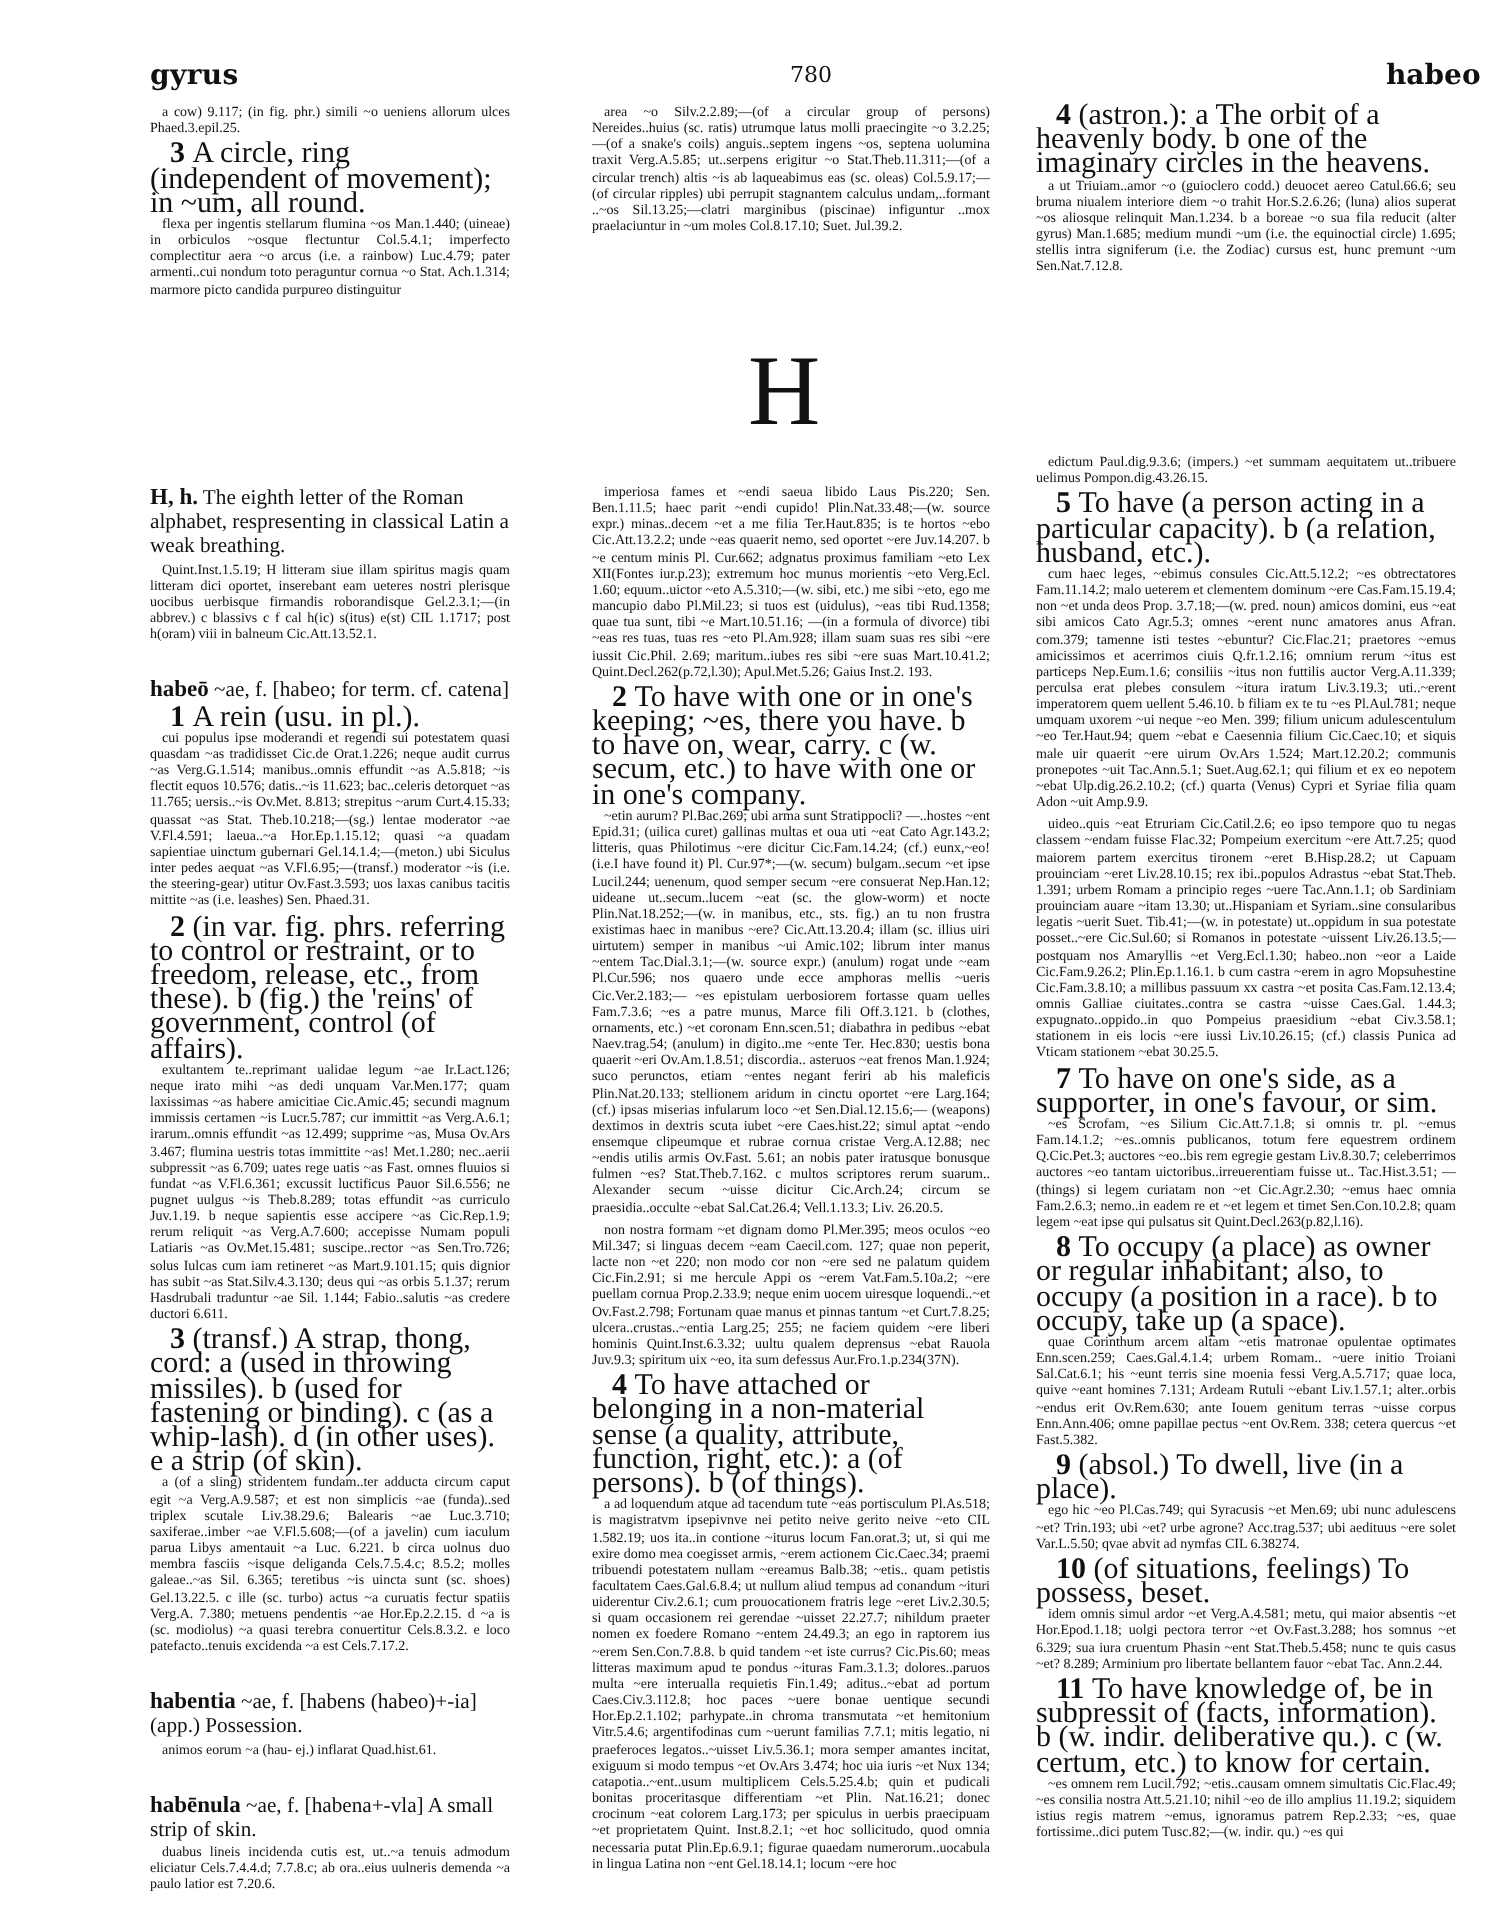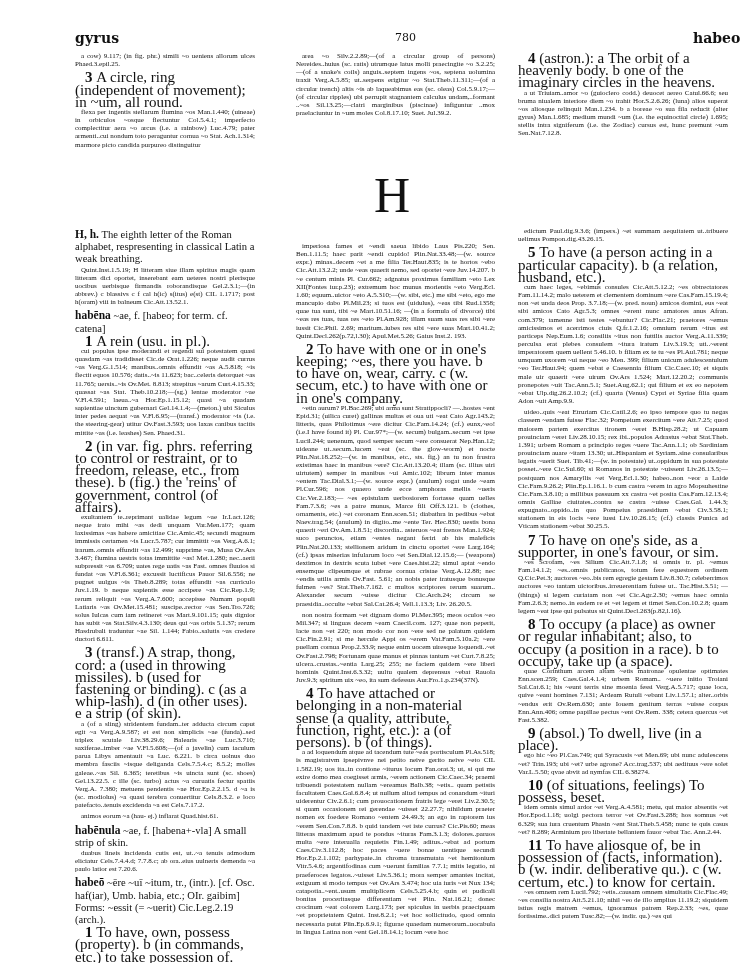--- a/index.html
+++ b/index.html
@@ -15,21 +15,21 @@
   .c3 { left:518px; width:210px; }
   .top { top:52px; }
   .big-h { position:absolute; left:374px; top:170px; font-size:50px; font-family:"Liberation Serif",serif; line-height:1; }
   .low1 { top:225px; }
   .low2 { top:225px;margin-top:17px; }
   .low3 { top:227px; }
   .sense { font-size:15px; line-height:12.2px; margin:0; }
   .sense .n { font-weight:bold; }
   .sense.indent { text-indent:10px; }
   .cit { font-size:7px; line-height:8.15px; margin:0 0 3px 0; text-align:justify; text-indent:6px; }
-  .entry { font-size:10.6px; line-height:12.2px; margin:3px 0 0 0; }
+  .entry { font-size:10.6px; line-height:12.2px; margin:18px 0 0 0; }
   .entry .hw { font-weight:bold; font-size:11.5px; }
 </style>
 </head>
 <body>
 
 <div class="page">
   <div class="hdr-left">gyrus</div>
   <div class="hdr-num">780</div>
   <div class="hdr-right">habeo</div>
 
@@ -44,27 +44,28 @@
   <div class="col c3 top">
       <p class="sense indent"><span class="n">4 </span><span>(astron.): a The orbit of a heavenly body. b one of the imaginary circles in the heavens.</span></p>
       <p class="cit">a ut Triuiam..amor ~o (guioclero codd.) deuocet aereo Catul.66.6; seu bruma niualem interiore diem ~o trahit Hor.S.2.6.26; (luna) alios superat ~os aliosque relinquit Man.1.234.    b a boreae ~o sua fila reducit (alter gyrus) Man.1.685; medium mundi ~um (i.e. the equinoctial circle) 1.695; stellis intra signiferum (i.e. the Zodiac) cursus est, hunc premunt ~um Sen.Nat.7.12.8.</p>
     </div>
 
   <div class="big-h">H</div>
 
   <div class="col c1 low1">
       <p class="entry"><span class="hw">H, h.</span><span> The eighth letter of the Roman alphabet, respresenting in classical Latin a weak breathing.</span></p>
       <p class="cit">Quint.Inst.1.5.19; H litteram siue illam spiritus magis quam litteram dici oportet, inserebant eam ueteres nostri plerisque uocibus uerbisque firmandis roborandisque Gel.2.3.1;—(in abbrev.) c blassivs c f cal h(ic) s(itus) e(st) CIL 1.1717; post h(oram) viii in balneum Cic.Att.13.52.1.</p>
-      <p class="entry"><span class="hw">habēna</span><span> ~ae, f. [habeo; for term. cf. catena]</span></p>
+      <p class="entry"><span class="hw">habeō</span><span> ~ae, f. [habeo; for term. cf. catena]</span></p>
       <p class="sense indent"><span class="n">1 </span><span>A rein (usu. in pl.).</span></p>
       <p class="cit">cui populus ipse moderandi et regendi sui potestatem quasi quasdam ~as tradidisset Cic.de Orat.1.226; neque audit currus ~as Verg.G.1.514; manibus..omnis effundit ~as A.5.818; ~is flectit equos 10.576; datis..~is 11.623; bac..celeris detorquet ~as 11.765; uersis..~is Ov.Met. 8.813; strepitus ~arum Curt.4.15.33; quassat ~as Stat. Theb.10.218;—(sg.) lentae moderator ~ae V.Fl.4.591; laeua..~a Hor.Ep.1.15.12; quasi ~a quadam sapientiae uinctum gubernari Gel.14.1.4;—(meton.) ubi Siculus inter pedes aequat ~as V.Fl.6.95;—(transf.) moderator ~is (i.e. the steering-gear) utitur Ov.Fast.3.593; uos laxas canibus tacitis mittite ~as (i.e. leashes) Sen. Phaed.31.</p>
       <p class="sense indent"><span class="n">2 </span><span>(in var. fig. phrs. referring to control or restraint, or to freedom, release, etc., from these). b (fig.) the 'reins' of government, control (of affairs).</span></p>
       <p class="cit">exultantem te..reprimant ualidae legum ~ae Ir.Lact.126; neque irato mihi ~as dedi unquam Var.Men.177; quam laxissimas ~as habere amicitiae Cic.Amic.45; secundi magnum immissis certamen ~is Lucr.5.787; cur immittit ~as Verg.A.6.1; irarum..omnis effundit ~as 12.499; supprime ~as, Musa Ov.Ars 3.467; flumina uestris totas immittite ~as! Met.1.280; nec..aerii subpressit ~as 6.709; uates rege uatis ~as Fast. omnes fluuios si fundat ~as V.Fl.6.361; excussit luctificus Pauor Sil.6.556; ne pugnet uulgus ~is Theb.8.289; totas effundit ~as curriculo Juv.1.19. b neque sapientis esse accipere ~as Cic.Rep.1.9; rerum reliquit ~as Verg.A.7.600; accepisse Numam populi Latiaris ~as Ov.Met.15.481; suscipe..rector ~as Sen.Tro.726; solus Iulcas cum iam retineret ~as Mart.9.101.15; quis dignior has subit ~as Stat.Silv.4.3.130; deus qui ~as orbis 5.1.37; rerum Hasdrubali traduntur ~ae Sil. 1.144; Fabio..salutis ~as credere ductori 6.611.</p>
       <p class="sense indent"><span class="n">3 </span><span>(transf.) A strap, thong, cord: a (used in throwing missiles). b (used for fastening or binding). c (as a whip-lash). d (in other uses). e a strip (of skin).</span></p>
       <p class="cit">a (of a sling) stridentem fundam..ter adducta circum caput egit ~a Verg.A.9.587; et est non simplicis ~ae (funda)..sed triplex scutale Liv.38.29.6; Balearis ~ae Luc.3.710; saxiferae..imber ~ae V.Fl.5.608;—(of a javelin) cum iaculum parua Libys amentauit ~a Luc. 6.221. b circa uolnus duo membra fasciis ~isque deliganda Cels.7.5.4.c; 8.5.2; molles galeae..~as Sil. 6.365; teretibus ~is uincta sunt (sc. shoes) Gel.13.22.5. c ille (sc. turbo) actus ~a curuatis fectur spatiis Verg.A. 7.380; metuens pendentis ~ae Hor.Ep.2.2.15. d ~a is (sc. modiolus) ~a quasi terebra conuertitur Cels.8.3.2. e loco patefacto..tenuis excidenda ~a est Cels.7.17.2.</p>
+      <p class="entry"><span class="hw">habentia</span><span> ~ae, f. [habens (habeo)+-ia] (app.) Possession.</span></p>
       <p class="cit">animos eorum ~a (hau- ej.) inflarat Quad.hist.61.</p>
       <p class="entry"><span class="hw">habēnula</span><span> ~ae, f. [habena+-vla] A small strip of skin.</span></p>
       <p class="cit">duabus lineis incidenda cutis est, ut..~a tenuis admodum eliciatur Cels.7.4.4.d; 7.7.8.c; ab ora..eius uulneris demenda ~a paulo latior est 7.20.6.</p>
       <p class="entry"><span class="hw">habeō</span><span> ~ēre ~uī ~itum, tr., (intr.). [cf. Osc. haf(iar), Umb. habia, etc.; OIr. gaibim] Forms: ~essit (= ~uerit) Cic.Leg.2.19 (arch.).</span></p>
       <p class="sense indent"><span class="n">1 </span><span>To have, own, possess (property). b (in commands, etc.) to take possession of.</span></p>
       <p class="cit">ne tu ~es seruom graphicum et quantiuis preti Pl.Epid. 410; torcularia bona ~ere oportet (sc. the master) Cato Agr.3.2; maiores..possessiones ~ent Cic.Catil.2.18; ill pecunias ~ebunt, uos agros non ~ebitis Agr.2.72; plus ~endi esse necessitates Vitr.6.pr.4; simul ~ere desierint Phaed.4.5.11; assem ~eas, assem ualeas Petr. 77.6; si pvtas aes me non habbrae CIL 4.1684; quae in aliena potestate sunt, rem peculiarem tenere possunt, possidere non possunt Papin.dig.41.2.49.1;—(abs., ellipt.) neque ille aut doluit miserans inopem aut inuidit ~enti Verg.G.2.499; sunt qui non ~eant, est qui non curat habere Hor.Ep.2.2.182; Ov.Met.1.131; diuitis auri</p>
     </div>
   <div class="col c2 low2">
       <p class="cit">imperiosa fames et ~endi saeua libido Laus Pis.220; Sen. Ben.1.11.5; haec parit ~endi cupido! Plin.Nat.33.48;—(w. source expr.) minas..decem ~et a me filia Ter.Haut.835; is te hortos ~ebo Cic.Att.13.2.2; unde ~eas quaerit nemo, sed oportet ~ere Juv.14.207.    b ~e centum minis Pl. Cur.662; adgnatus proximus familiam ~eto Lex XII(Fontes iur.p.23); extremum hoc munus morientis ~eto Verg.Ecl. 1.60; equum..uictor ~eto A.5.310;—(w. sibi, etc.) me sibi ~eto, ego me mancupio dabo Pl.Mil.23; si tuos est (uidulus), ~eas tibi Rud.1358; quae tua sunt, tibi ~e Mart.10.51.16; —(in a formula of divorce) tibi ~eas res tuas, tuas res ~eto Pl.Am.928; illam suam suas res sibi ~ere iussit Cic.Phil. 2.69; maritum..iubes res sibi ~ere suas Mart.10.41.2; Quint.Decl.262(p.72,l.30); Apul.Met.5.26; Gaius Inst.2. 193.</p>
       <p class="sense indent"><span class="n">2 </span><span>To have with one or in one's keeping; ~es, there you have. b to have on, wear, carry. c (w. secum, etc.) to have with one or in one's company.</span></p>
@@ -79,16 +80,16 @@
       <p class="cit">cum haec leges, ~ebimus consules Cic.Att.5.12.2; ~es obtrectatores Fam.11.14.2; malo ueterem et clementem dominum ~ere Cas.Fam.15.19.4; non ~et unda deos Prop. 3.7.18;—(w. pred. noun) amicos domini, eus ~eat sibi amicos Cato Agr.5.3; omnes ~erent nunc amatores anus Afran. com.379; tamenne isti testes ~ebuntur? Cic.Flac.21; praetores ~emus amicissimos et acerrimos ciuis Q.fr.1.2.16; omnium rerum ~itus est particeps Nep.Eum.1.6; consiliis ~itus non futtilis auctor Verg.A.11.339; perculsa erat plebes consulem ~itura iratum Liv.3.19.3; uti..~erent imperatorem quem uellent 5.46.10.    b filiam ex te tu ~es Pl.Aul.781; neque umquam uxorem ~ui neque ~eo Men. 399; filium unicum adulescentulum ~eo Ter.Haut.94; quem ~ebat e Caesennia filium Cic.Caec.10; et siquis male uir quaerit ~ere uirum Ov.Ars 1.524; Mart.12.20.2; communis pronepotes ~uit Tac.Ann.5.1; Suet.Aug.62.1; qui filium et ex eo nepotem ~ebat Ulp.dig.26.2.10.2; (cf.) quarta (Venus) Cypri et Syriae filia quam Adon ~uit Amp.9.9.</p>
       <p class="cit">uideo..quis ~eat Etruriam Cic.Catil.2.6; eo ipso tempore quo tu negas classem ~endam fuisse Flac.32; Pompeium exercitum ~ere Att.7.25; quod maiorem partem exercitus tironem ~eret B.Hisp.28.2; ut Capuam prouinciam ~eret Liv.28.10.15; rex ibi..populos Adrastus ~ebat Stat.Theb. 1.391; urbem Romam a principio reges ~uere Tac.Ann.1.1; ob Sardiniam prouinciam auare ~itam 13.30; ut..Hispaniam et Syriam..sine consularibus legatis ~uerit Suet. Tib.41;—(w. in potestate) ut..oppidum in sua potestate posset..~ere Cic.Sul.60; si Romanos in potestate ~uissent Liv.26.13.5;—postquam nos Amaryllis ~et Verg.Ecl.1.30; habeo..non ~eor a Laide Cic.Fam.9.26.2; Plin.Ep.1.16.1.    b cum castra ~erem in agro Mopsuhestine Cic.Fam.3.8.10; a millibus passuum xx castra ~et posita Cas.Fam.12.13.4; omnis Galliae ciuitates..contra se castra ~uisse Caes.Gal. 1.44.3; expugnato..oppido..in quo Pompeius praesidium ~ebat Civ.3.58.1; stationem in eis locis ~ere iussi Liv.10.26.15; (cf.) classis Punica ad Vticam stationem ~ebat 30.25.5.</p>
       <p class="sense indent"><span class="n">7 </span><span>To have on one's side, as a supporter, in one's favour, or sim.</span></p>
       <p class="cit">~es Scrofam, ~es Silium Cic.Att.7.1.8; si omnis tr. pl. ~emus Fam.14.1.2; ~es..omnis publicanos, totum fere equestrem ordinem Q.Cic.Pet.3; auctores ~eo..bis rem egregie gestam Liv.8.30.7; celeberrimos auctores ~eo tantam uictoribus..irreuerentiam fuisse ut.. Tac.Hist.3.51; —(things) si legem curiatam non ~et Cic.Agr.2.30; ~emus haec omnia Fam.2.6.3; nemo..in eadem re et ~et legem et timet Sen.Con.10.2.8; quam legem ~eat ipse qui pulsatus sit Quint.Decl.263(p.82,l.16).</p>
       <p class="sense indent"><span class="n">8 </span><span>To occupy (a place) as owner or regular inhabitant; also, to occupy (a position in a race). b to occupy, take up (a space).</span></p>
       <p class="cit">quae Corinthum arcem altam ~etis matronae opulentae optimates Enn.scen.259; Caes.Gal.4.1.4; urbem Romam.. ~uere initio Troiani Sal.Cat.6.1; his ~eunt terris sine moenia fessi Verg.A.5.717; quae loca, quive ~eant homines 7.131; Ardeam Rutuli ~ebant Liv.1.57.1; alter..orbis ~endus erit Ov.Rem.630; ante Iouem genitum terras ~uisse corpus Enn.Ann.406; omne papillae pectus ~ent Ov.Rem. 338; cetera quercus ~et Fast.5.382.</p>
       <p class="sense indent"><span class="n">9 </span><span>(absol.) To dwell, live (in a place).</span></p>
       <p class="cit">ego hic ~eo Pl.Cas.749; qui Syracusis ~et Men.69; ubi nunc adulescens ~et? Trin.193; ubi ~et? urbe agrone? Acc.trag.537; ubi aedituus ~ere solet Var.L.5.50; qvae abvit ad nymfas CIL 6.38274.</p>
       <p class="sense indent"><span class="n">10 </span><span>(of situations, feelings) To possess, beset.</span></p>
       <p class="cit">idem omnis simul ardor ~et Verg.A.4.581; metu, qui maior absentis ~et Hor.Epod.1.18; uolgi pectora terror ~et Ov.Fast.3.288; hos somnus ~et 6.329; sua iura cruentum Phasin ~ent Stat.Theb.5.458; nunc te quis casus ~et? 8.289; Arminium pro libertate bellantem fauor ~ebat Tac. Ann.2.44.</p>
-      <p class="sense indent"><span class="n">11 </span><span>To have aliosque of, be in possession of (facts, information). b (w. indir. deliberative qu.). c (w. certum, etc.) to know for certain.</span></p>
+      <p class="sense indent"><span class="n">11 </span><span>To have knowledge of, be in subpressit of (facts, information). b (w. indir. deliberative qu.). c (w. certum, etc.) to know for certain.</span></p>
       <p class="cit">~es omnem rem Lucil.792; ~etis..causam omnem simultatis Cic.Flac.49; ~es consilia nostra Att.5.21.10; nihil ~eo de illo amplius 11.19.2; siquidem istius regis matrem ~emus, ignoramus patrem Rep.2.33; ~es, quae fortissime..dici putem Tusc.82;—(w. indir. qu.) ~es qui</p>
     </div>
 </div>
 
 </body></html>

